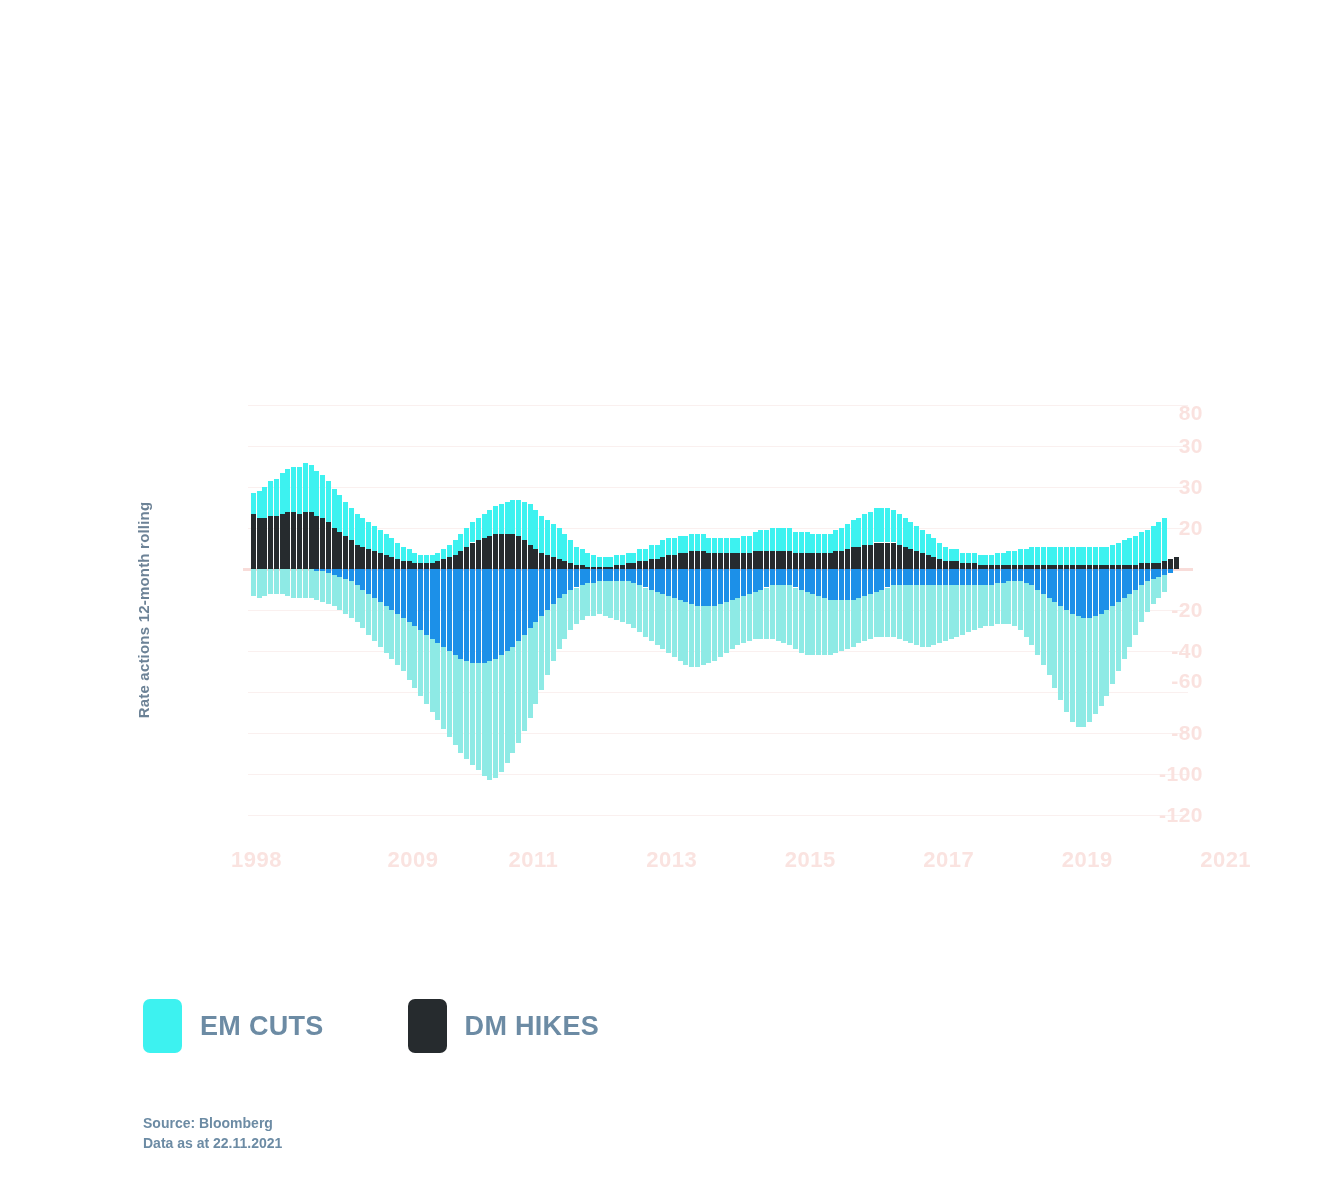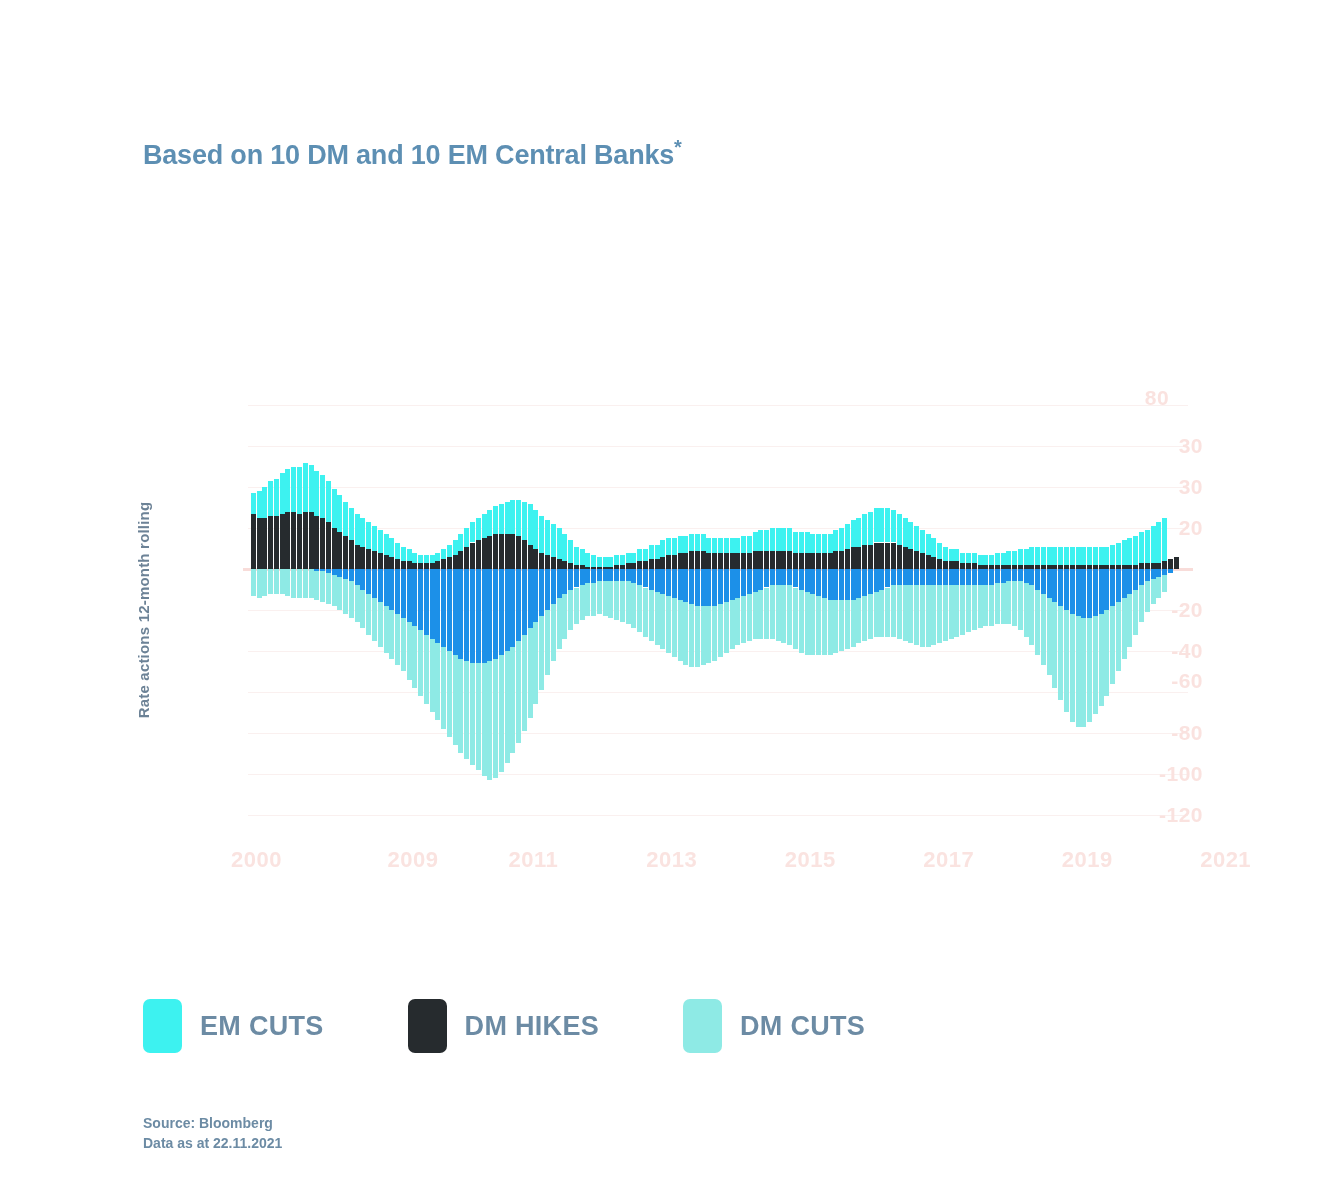--- a/index.html
+++ b/index.html
@@ -88,23 +88,20 @@
     position:absolute;left:143px;top:1113px;
     font-size:14px;font-weight:bold;color:#6c8ba4;line-height:1.45;
   }
 </style>
 </head>
 <body>
 
 <div id="page">
 
   <div class="header">
-    <div class="subtitle">
-      <span>Based on 10 DM and 10 EM Central Banks</span><span class="star">*</span>
-    </div>
   </div>
 
   <div class="chart-area">
     <div class="ylabel">Rate actions 12-month rolling</div>
     <div class="plot" id="plot">
       <div id="gridlines">
           <div class="gridline" style="top: 20.4545px;"></div>
           <div class="gridline" style="top: 61.3636px;"></div>
           <div class="gridline" style="top: 102.273px;"></div>
           <div class="gridline" style="top: 143.182px;"></div>
@@ -1063,56 +1060,52 @@
           <div class="bar" style="left: 919.816px; top: 0px; height: 450px;">
             <div class="seg" style="top: 173.864px; height: 10.2273px; background: rgb(38, 43, 46);"></div>
             <div class="seg" style="top: 184.091px; height: 4.09091px; background: rgb(28, 144, 232);"></div>
           </div>
           <div class="bar" style="left: 925.583px; top: 0px; height: 450px;">
             <div class="seg" style="top: 171.818px; height: 12.2727px; background: rgb(38, 43, 46);"></div>
           </div>
         </div>
     </div>
     <div id="yticks">
-        <div class="ytick" style="top: 13px; text-align: center;">80</div>
+        <div class="ytick" style="top: 28px;">80</div>
         <div class="ytick" style="top: 61.3636px;">30</div>
         <div class="ytick" style="top: 102.273px;">30</div>
         <div class="ytick" style="top: 143.182px;">20</div>
         <div class="ytick" style="top: 225px; padding-left: 36px;">-20</div>
         <div class="ytick" style="top: 265.909px;">-40</div>
         <div class="ytick" style="top: 296px;">-60</div>
         <div class="ytick" style="top: 347.727px;">-80</div>
         <div class="ytick" style="top: 388.636px;">-100</div>
         <div class="ytick" style="top: 429.545px;">-120</div>
       </div>
     <div class="xticks" id="xticks">
-        <div class="xtick" style="left: 8.42185px;">2000</div>
+        <div class="xtick" style="left: 8.42185px;">1998</div>
         <div class="xtick" style="left: 165px;">2009</div>
         <div class="xtick" style="left: 285.342px;">2011</div>
         <div class="xtick" style="left: 423.803px;">2013</div>
         <div class="xtick" style="left: 562.263px;">2015</div>
         <div class="xtick" style="left: 700.723px;">2017</div>
         <div class="xtick" style="left: 839.184px;">2019</div>
         <div class="xtick" style="left: 977.644px;">2021</div>
       </div>
   </div>
 
   <div class="legend" id="legend">
       <div class="legend-item">
         <div class="swatch" style="background: rgb(61, 242, 240);"></div>
         <div class="legend-label">EM CUTS</div>
       </div>
       <div class="legend-item">
         <div class="swatch" style="background: rgb(38, 43, 46);"></div>
         <div class="legend-label">DM HIKES</div>
       </div>
-      <div class="legend-item">
-        <div class="swatch" style="background: rgb(142, 234, 229);"></div>
-        <div class="legend-label">DM CUTS</div>
-      </div>
     </div>
 
   <div class="source">
     <div>Source: Bloomberg</div>
     <div>Data as at 22.11.2021</div>
   </div>
 
 </div>
 
 </body></html>

